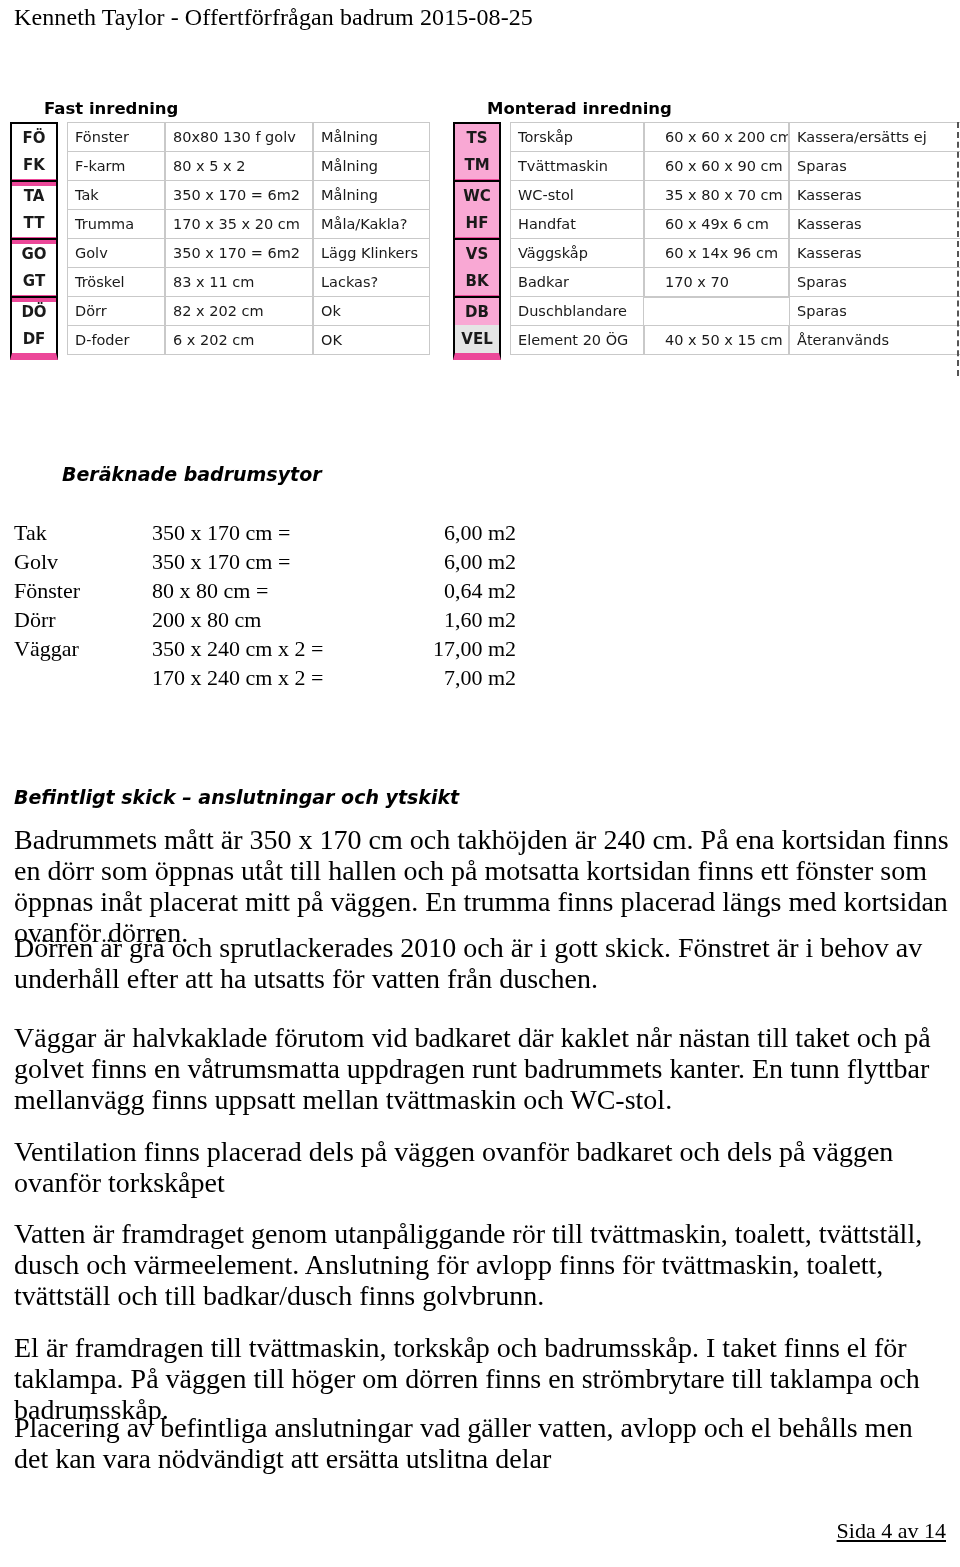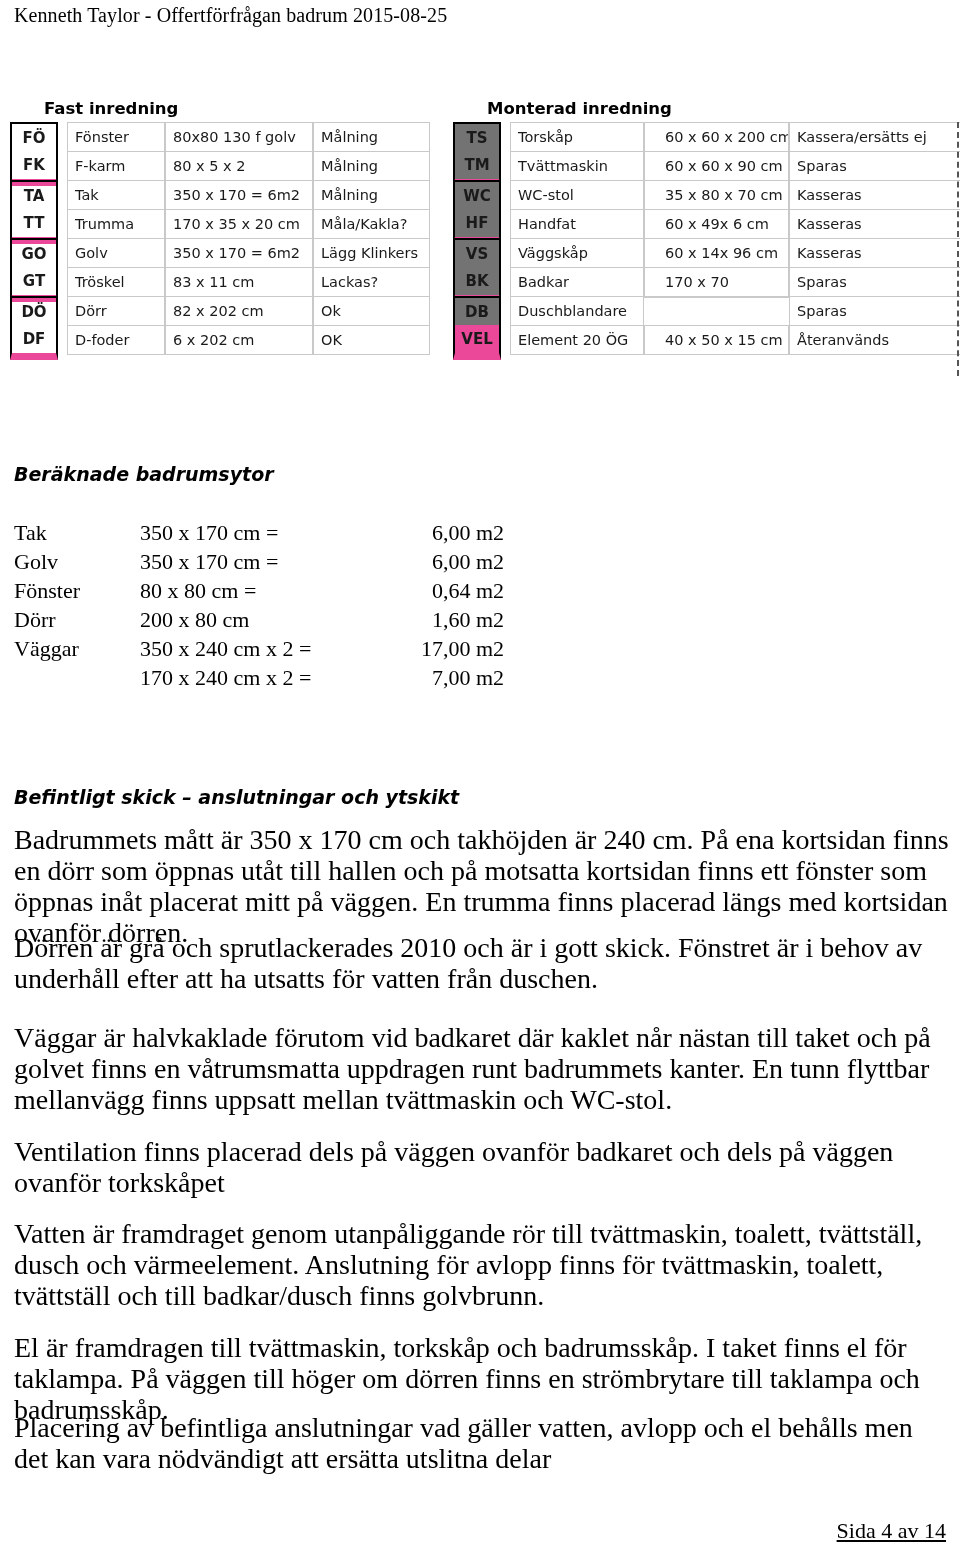--- a/index.html
+++ b/index.html
@@ -15,21 +15,21 @@
     color: #000000;
     overflow: hidden;
   }
 
   
   .doc-header {
     position: absolute;
     left: 14px;
     top: 4px;
     font-family: "Liberation Serif", "DejaVu Serif", serif;
-    font-size: 20px;
+    font-size: 24px;
     letter-spacing: 0.1px;
     white-space: nowrap;
   }
 
   
   .sheet-block {
     position: absolute;
     left: 10px;
     top: 98px;
     width: 945px;
@@ -100,57 +100,57 @@
   
   .sheet-left  .c-name { width: 98px;  flex: 0 0 98px; }
   .sheet-left  .c-dim  { width: 148px; flex: 0 0 148px; }
   .sheet-left  .c-note { width: 117px; flex: 0 0 117px; }
 
   
   .sheet-right .c-name { width: 134px; flex: 0 0 134px; }
   .sheet-right .c-dim  { width: 145px; flex: 0 0 145px; padding-left: 20px; }
   .sheet-right .c-note { width: 177px; flex: 0 0 177px; }
 
-  .fill-yellow { background: #737373; }
-  .fill-orange { background: #ec4899; }
+  .fill-yellow { background: #f9a8d4; }
+  .fill-orange { background: #e5e5e5; }
 
   .print-edge {
     position: absolute;
     right: -4px;
     top: 24px;
     width: 0;
     height: 254px;
     border-left: 2px dashed #555;
   }
 
   
   .h2 {
     position: absolute;
     left: 14px;
     font-family: "DejaVu Sans", "Liberation Sans", sans-serif;
     font-weight: bold;
     font-style: italic;
     font-size: 19px;
     white-space: nowrap;
   }
-  .h2-areas { top: 463px; }
+  .h2-areas { top: 463px; margin-left: 48px; }
   .h2-cond  { top: 786px; }
 
   
   .areas {
     position: absolute;
     left: 14px;
     top: 518px;
     width: 500px;
     font-size: 22px;
     line-height: 29px;
   }
   .area-row { display: flex; }
   .a-label { width: 126px; flex: 0 0 126px; }
-  .a-expr  { width: 230px; flex: 0 0 230px; }
+  .a-expr  { width: 230px; flex: 0 0 230px; margin-left: 12px; }
   .a-val   { width: 134px; flex: 0 0 134px; text-align: right; }
   .area-row.wide .a-label { width: 356px; flex: 0 0 356px; }
 
   
   .para {
     position: absolute;
     left: 14px;
     width: 936px;
     font-size: 28px;
     line-height: 31px;

